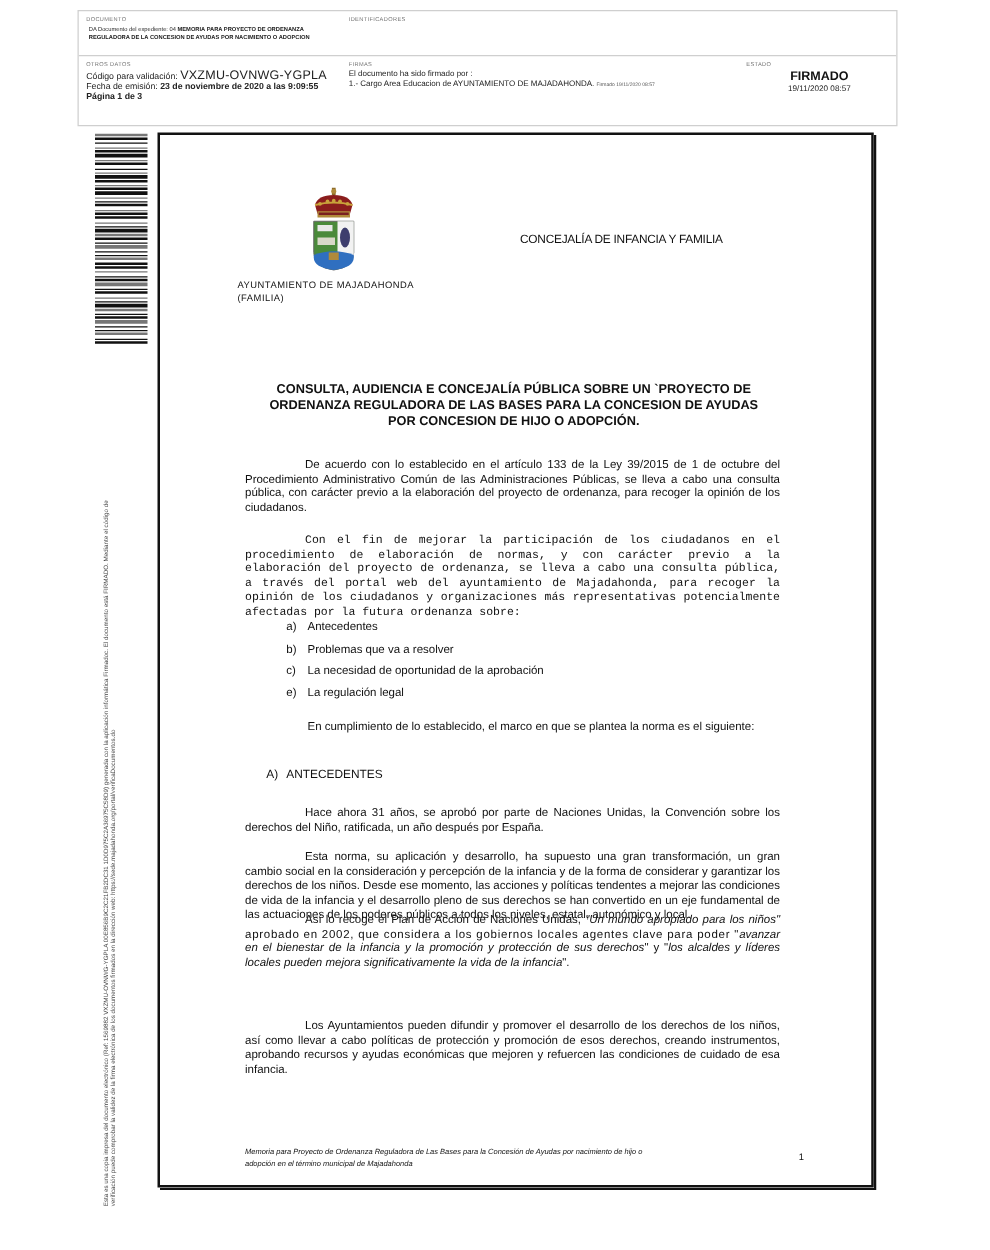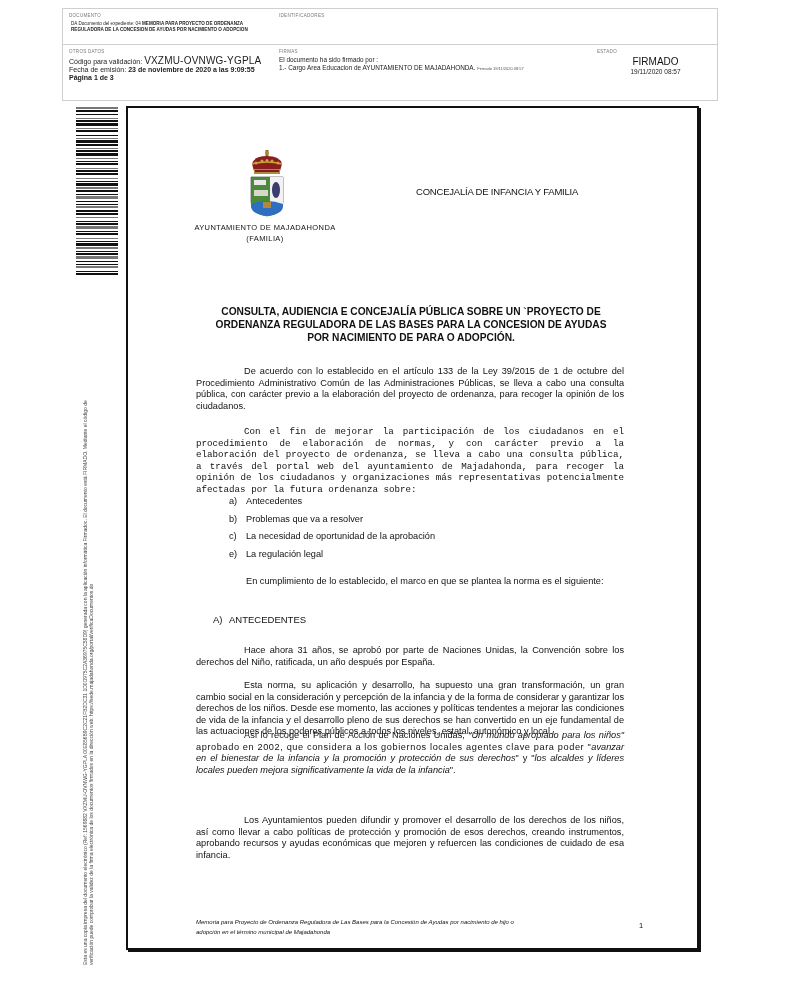--- a/index.html
+++ b/index.html
@@ -15,37 +15,37 @@
   .c-otros { left: 0; top: 36px; width: 212px; height: 56px; border-right-width: 1px; padding: 4px 6px; }
   .c-firmas { left: 212px; top: 36px; width: 318px; height: 56px; border-right-width: 1px; padding: 4px 4px; }
   .c-estado { left: 530px; top: 36px; width: 125px; height: 56px; padding: 4px 4px; }
   .hrow-line { position: absolute; left: 0; top: 35px; width: 100%; height: 1px; background: #cfcfcf; }
   .doc-desc { font-size: 4.6px; line-height: 5.6px; margin-top: 3px; padding-left: 2px; color: #222; }
   .doc-desc b { font-weight: bold; }
   .otros-line { font-size: 7px; line-height: 8px; color: #222; }
   .otros-code { font-size: 10px; font-weight: normal; letter-spacing: 0.2px; }
   .firmas-text { font-size: 6.4px; line-height: 7.6px; margin-top: 2px; color: #222; }
   .firmas-small { font-size: 4px; color: #555; }
-  .estado-val { text-align: center; font-weight: normal; font-size: 10px; margin-top: 2px; }
+  .estado-val { text-align: center; font-weight: bold; font-size: 10px; margin-top: 2px; }
   .estado-date { text-align: center; font-size: 6.5px; margin-top: 1px; color: #222; }
 
   
   .barcode { position: absolute; left: 76px; top: 107px; width: 42px; height: 168px; }
   .barcode div { position: absolute; left: 0; width: 42px; }
 
   
   .side { position: absolute; left: 82px; top: 965px; width: 680px; transform-origin: 0 0; transform: rotate(-90deg);
           font-size: 5px; line-height: 6.2px; color: #444; white-space: nowrap; }
 
   
   .frame { position: absolute; left: 126px; top: 106px; width: 573px; height: 844px; border: 2px solid #111;
            box-shadow: 2px 2px 0 #111; }
 
   .logo { position: absolute; left: 246px; top: 150px; width: 42px; height: 70px; }
-  .org-name { position: absolute; left: 190px; top: 222px; width: 150px; text-align: center; font-size: 7.5px; line-height: 11px; letter-spacing: 0.4px; }
+  .org-name { position: absolute; left: 190px; top: 222px; width: 150px; text-align: left; font-size: 7.5px; line-height: 11px; letter-spacing: 0.4px; }
   .dept { position: absolute; left: 416px; top: 186px; font-size: 9.5px; letter-spacing: -0.2px; }
 
   .title { position: absolute; left: 196px; top: 305px; width: 430px; text-align: center; font-weight: bold; font-size: 10.2px; line-height: 13px; }
 
   .body { position: absolute; left: 196px; width: 428px; font-size: 9.2px; line-height: 11.6px; text-align: justify; color: #111; }
   .body .ind { display: inline-block; width: 48px; }
   .p1 { top: 366px; }
   .p2 { top: 426px; font-family: Liberation Mono, monospace; }
   .list { position: absolute; left: 229px; top: 493px; font-size: 9.2px; line-height: 17.6px; }
   .list .item { white-space: nowrap; }
@@ -189,21 +189,21 @@
 
 <div class="org-name">
   <div>AYUNTAMIENTO DE MAJADAHONDA</div>
   <div>(FAMILIA)</div>
 </div>
 <div class="dept">CONCEJALÍA DE INFANCIA Y FAMILIA</div>
 
 <div class="title">
   <div>CONSULTA, AUDIENCIA E CONCEJALÍA PÚBLICA SOBRE UN `PROYECTO DE</div>
   <div>ORDENANZA REGULADORA DE LAS BASES PARA LA CONCESION DE AYUDAS</div>
-  <div>POR NACIMIENTO DE PARA O ADOPCIÓN.</div>
+  <div>POR CONCESION DE HIJO O ADOPCIÓN.</div>
 </div>
 
 <div class="body p1"><span class="ind"></span><span>De acuerdo con lo establecido en el artículo 133 de la Ley 39/2015 de 1 de octubre del Procedimiento Administrativo Común de las Administraciones Públicas, se lleva a cabo una consulta pública, con carácter previo a la elaboración del proyecto de ordenanza, para recoger la opinión de los ciudadanos.</span></div>
 <div class="body p2"><span class="ind"></span><span>Con el fin de mejorar la participación de los ciudadanos en el procedimiento de elaboración de normas, y con carácter previo a la elaboración del proyecto de ordenanza, se lleva a cabo una consulta pública, a través del portal web del ayuntamiento de Majadahonda, para recoger la opinión de los ciudadanos y organizaciones más representativas potencialmente afectadas por la futura ordenanza sobre:</span></div>
 
 <div class="list">
   <div class="item"><span class="mk">a)</span><span>Antecedentes</span></div>
   <div class="item"><span class="mk">b)</span><span>Problemas que va a resolver</span></div>
   <div class="item"><span class="mk">c)</span><span>La necesidad de oportunidad de la aprobación</span></div>
   <div class="item"><span class="mk">e)</span><span>La regulación legal</span></div>

